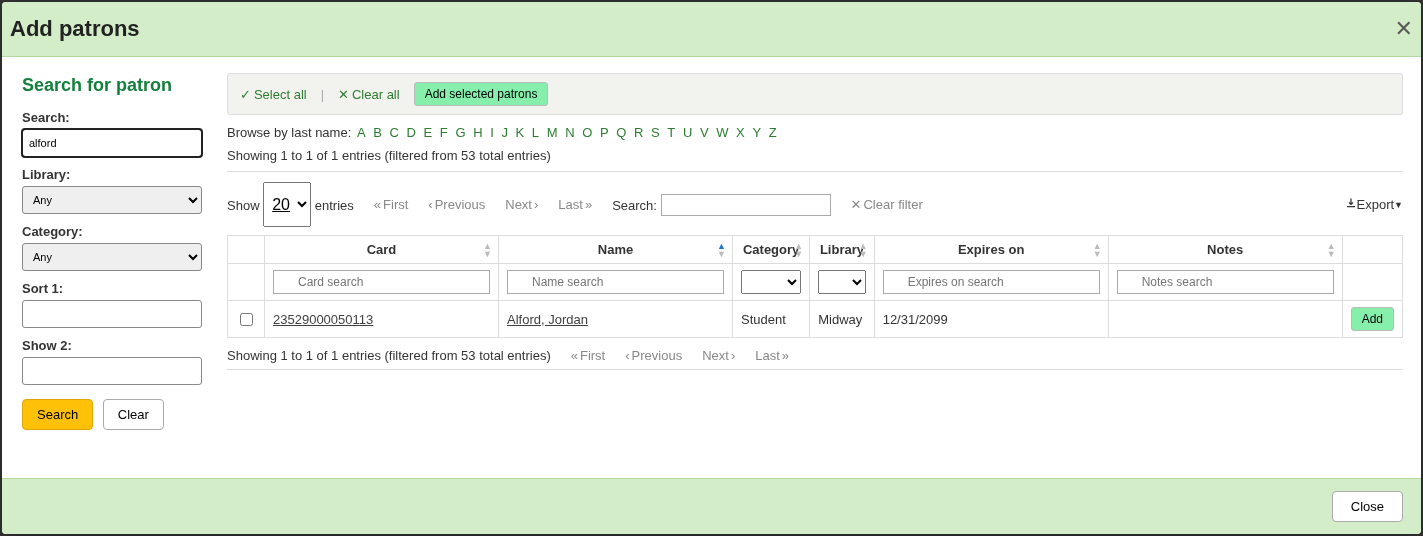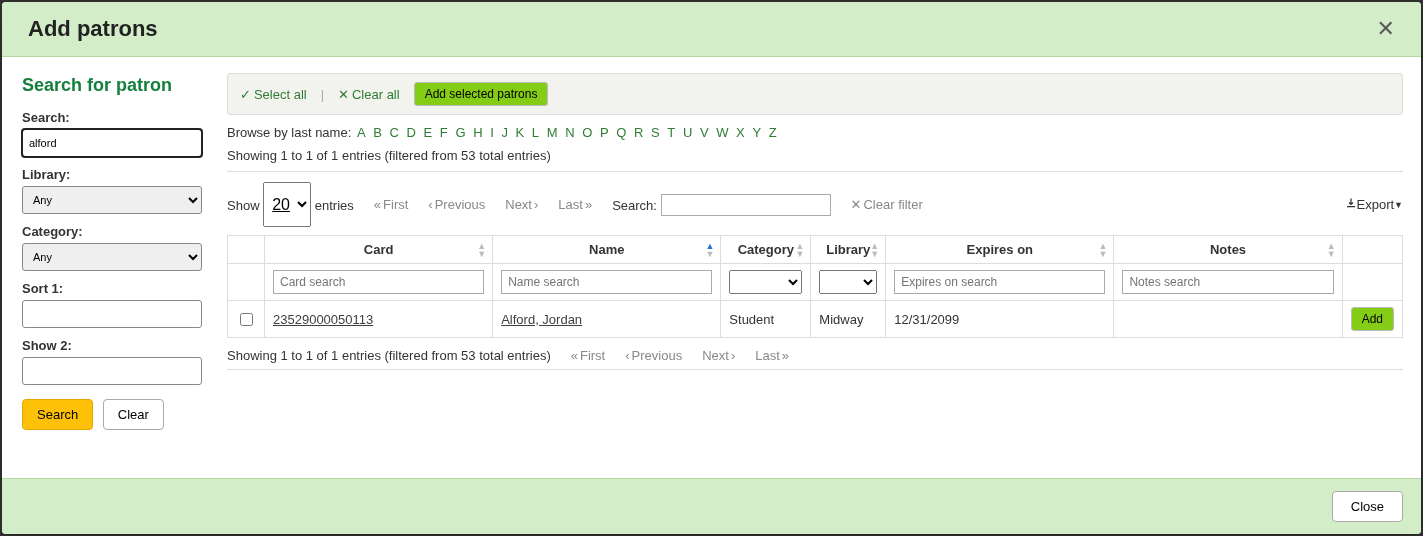--- a/index.html
+++ b/index.html
@@ -15,21 +15,21 @@
     background: #fff;
     border-radius: 4px;
     overflow: hidden;
     box-shadow: 0 2px 12px rgba(0,0,0,0.3);
     display: flex;
     flex-direction: column;
     height: 532px;
   }
   .modal-header {
     background: #d4edc9;
-    padding: 14px 26px;
+    padding: 14px 8px;
     display: flex;
     justify-content: space-between;
     align-items: center;
     border-bottom: 1px solid #b4d9a0;
   }
   .modal-header h2 {
     margin: 0;
     font-size: 22px;
     font-weight: 700;
     color: #222;
@@ -107,21 +107,21 @@
     display: inline-flex;
     align-items: center;
     gap: 3px;
     font-size: 13px;
   }
   .sep { color: #aaa; }
   .btn-sm {
     padding: 4px 10px;
     border: 1px solid #bbb;
     border-radius: 3px;
-    background: #84cc16;
+    background: #86efac;
     font-size: 12px;
     cursor: pointer;
   }
   .browse-row {
     margin-bottom: 8px;
     font-size: 13px;
   }
   .browse-row a {
     color: #2e7d32;
     margin: 0 2px;
@@ -192,21 +192,21 @@
     right: 6px;
     top: 50%;
     transform: translateY(-50%);
     font-size: 9px;
     line-height: 8px;
     color: #bbb;
   }
   .sort-arrows .active { color: #1976d2; }
   .filter-row input[type="text"] {
     width: 100%;
-    padding: 3px 6px;
+    padding: 3px 24px;
     border: 1px solid #aaa;
     font-size: 12px;
     height: 24px;
   }
   .filter-row select {
     width: 100%;
     padding: 2px;
     font-size: 12px;
     height: 24px;
   }

